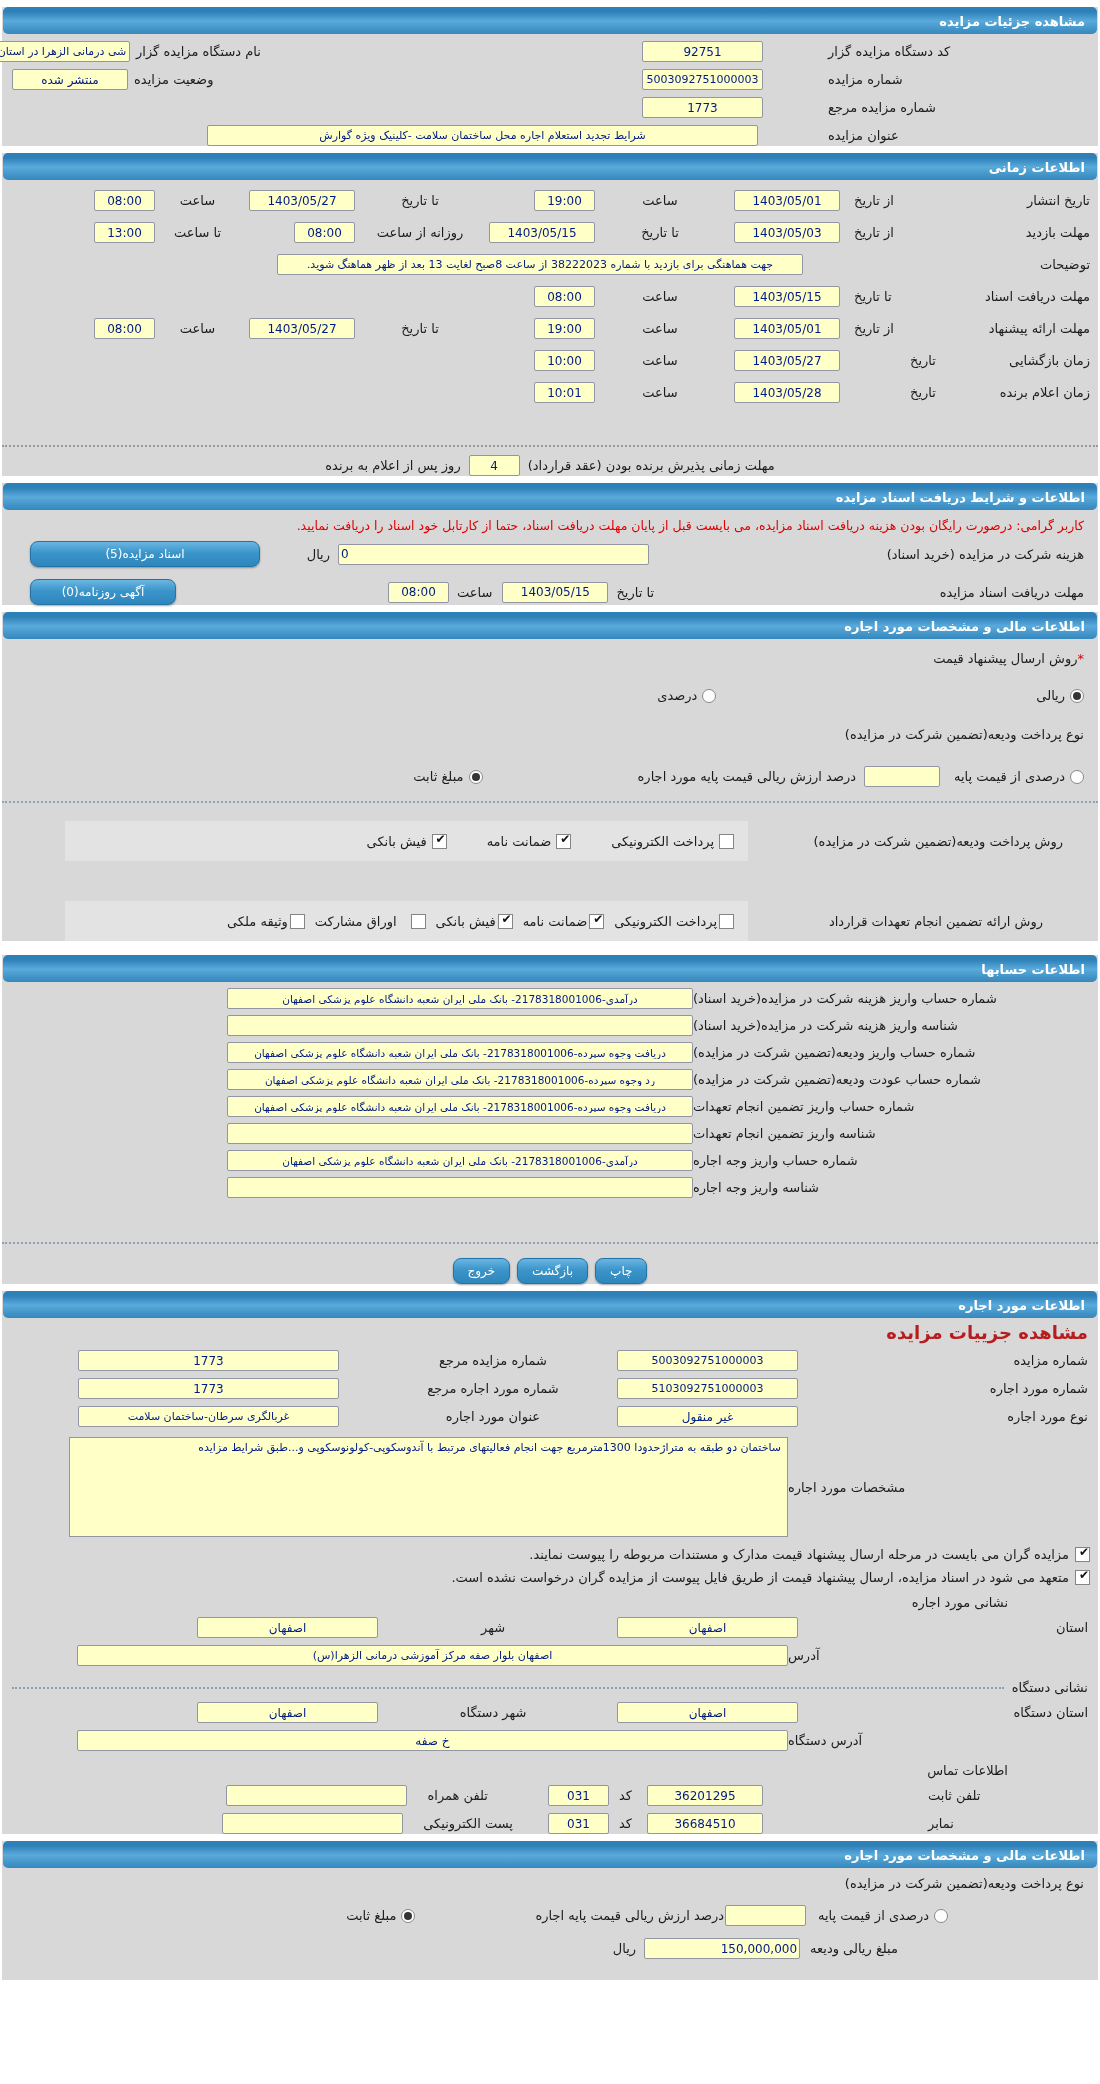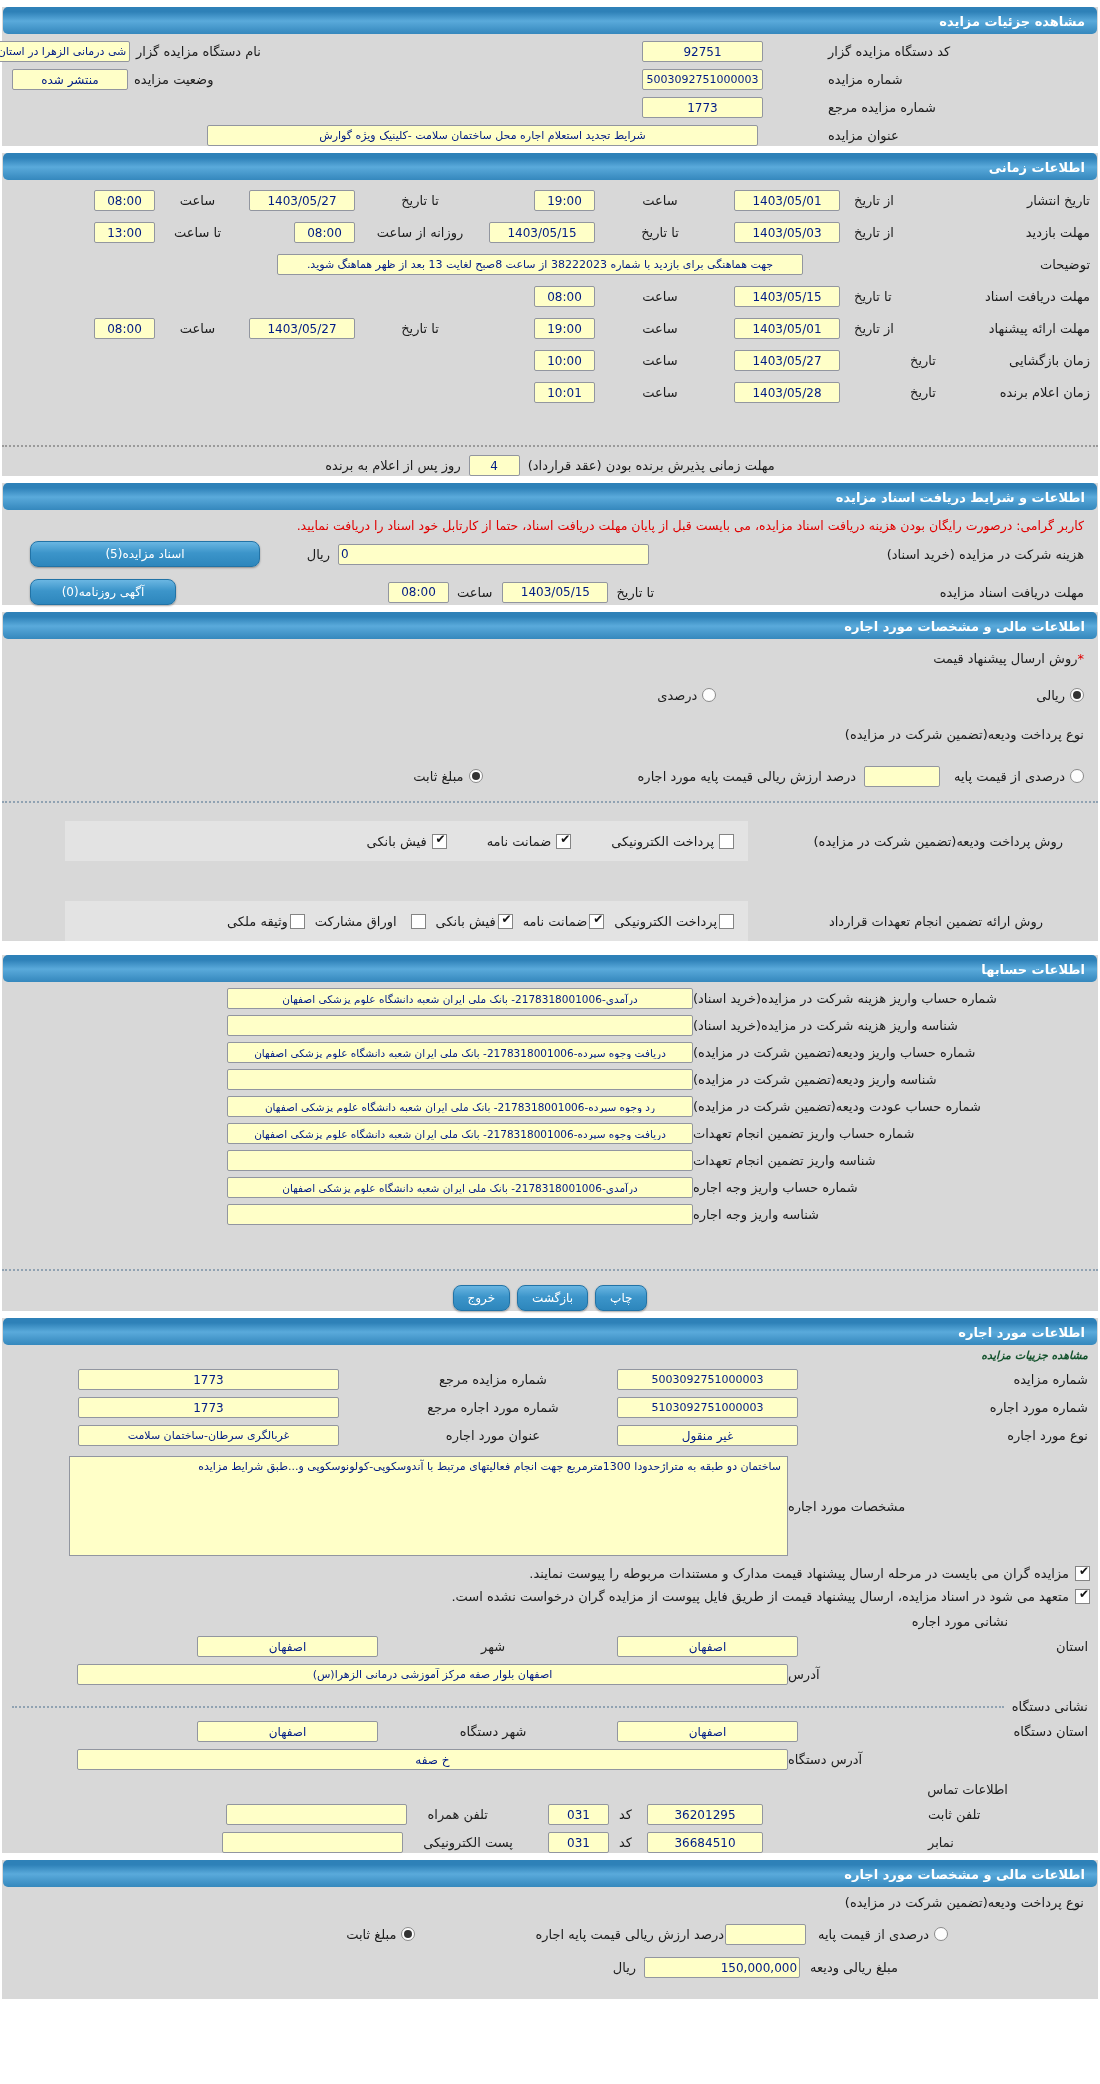--- a/index.html
+++ b/index.html
@@ -9,23 +9,23 @@
   .row{display:flex;align-items:center;margin:7px 10px}
   .inp{background:#ffffc8;border:1px solid #9296a0;border-radius:2px;color:#001b85;font-size:12px;text-align:center;height:17px;padding:1px 2px;font-family:inherit;box-sizing:content-box}
   .ta{background:#ffffc8;border:1px solid #9296a0;color:#001b85;font-size:11px;padding:3px 6px;font-family:inherit;resize:none;text-align:right}
   .btn{background:linear-gradient(180deg,#6ab6e2,#3c95ca 45%,#2d86bc);border:1px solid #2273a6;border-radius:8px;color:#fff;font-size:12px;padding:5px 14px;font-family:inherit;cursor:pointer;box-shadow:0 1px 2px rgba(0,0,0,.35)}
   .cb{display:inline-block;width:13px;height:13px;background:#fff;border:1px solid #848484;position:relative;vertical-align:middle;flex:0 0 auto}
   .cb.on::after{content:"✔";position:absolute;top:-3px;right:0;font-size:12px;color:#111}
   .rd{display:inline-block;width:12px;height:12px;background:#fdfdfd;border:1px solid #8a8a8a;border-radius:50%;position:relative;vertical-align:middle;flex:0 0 auto}
   .rd.on::after{content:"";position:absolute;top:2px;left:2px;right:2px;bottom:2px;background:#333;border-radius:50%}
   .dotted{border-top:2px dotted #90a2b2;margin:8px 0}
   .strip{background:#e3e3e3;display:flex;align-items:center;padding:0 14px;height:40px}
-  .pair{display:flex;gap:5px}
+  .pair{display:flex;align-items:center;gap:5px}
   .red{color:#e00000}
-  .link{color:#14532d;font-style:italic;font-weight:bold;text-decoration:none;font-size:11px}
+  .link{color:#b91c1c;font-weight:bold;text-decoration:none;font-size:18px}
   .tl{text-align:left}
   .timegrid{display:grid;grid-template-columns:250px 115px 130px 110px 130px 115px 85px 72px;align-items:center;row-gap:11px;margin:10px 8px 8px 6px}
   .c1{display:flex;justify-content:space-between;align-items:center;padding-left:14px}
   .grid6{display:grid;grid-template-columns:290px 190px 230px 300px;align-items:center;column-gap:0;margin:7px 10px 7px 70px}
   .gl{text-align:right;padding-left:14px}
 </style>
 </head>
 <body>
 
 <div class="sec" style="margin-top:7px">
@@ -278,24 +278,20 @@
     </div>
   <div class="row" style="margin:6px 10px">
       <span class="tl" style="width:395px">شناسه واریز هزینه شرکت در مزایده(خرید اسناد)</span>
       <input class="inp" style="width: 460px;" readonly="" value="">
     </div>
   <div class="row" style="margin:6px 10px">
       <span class="tl" style="width:395px">شماره حساب واریز ودیعه(تضمین شرکت در مزایده)</span>
       <input class="inp" style="width: 460px; font-size: 10.5px;" readonly="" value="دریافت وجوه سپرده-2178318001006- بانک ملی ایران شعبه دانشگاه علوم پزشکی اصفهان">
     </div>
   <div class="row" style="margin:6px 10px">
-      <span class="tl" style="width:395px">شناسه واریز ودیعه(تضمین شرکت در مزایده)</span>
-      <input class="inp" style="width: 460px;" readonly="" value="">
-    </div>
-  <div class="row" style="margin:6px 10px">
       <span class="tl" style="width:395px">شماره حساب عودت ودیعه(تضمین شرکت در مزایده)</span>
       <input class="inp" style="width: 460px; font-size: 10.5px;" readonly="" value="رد وجوه سپرده-2178318001006- بانک ملی ایران شعبه دانشگاه علوم پزشکی اصفهان">
     </div>
   <div class="row" style="margin:6px 10px">
       <span class="tl" style="width:395px">شماره حساب واریز تضمین انجام تعهدات</span>
       <input class="inp" style="width: 460px; font-size: 10.5px;" readonly="" value="دریافت وجوه سپرده-2178318001006- بانک ملی ایران شعبه دانشگاه علوم پزشکی اصفهان">
     </div>
   <div class="row" style="margin:6px 10px">
       <span class="tl" style="width:395px">شناسه واریز تضمین انجام تعهدات</span>
       <input class="inp" style="width: 460px;" readonly="" value="">

